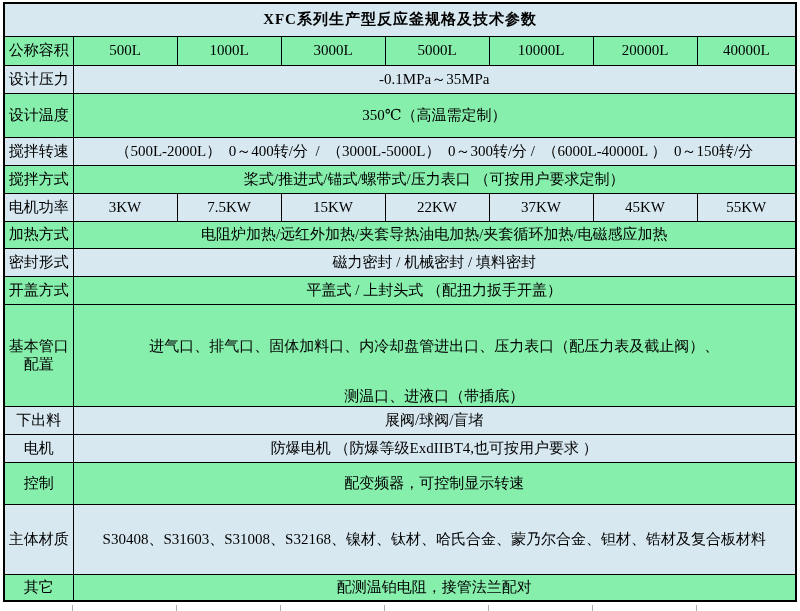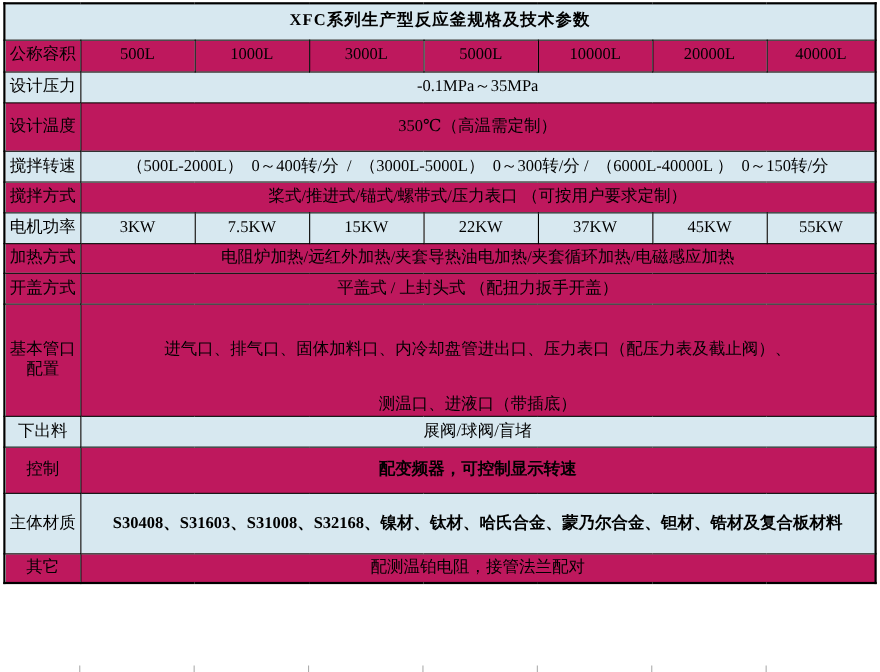--- a/index.html
+++ b/index.html
@@ -33,25 +33,24 @@
     padding: 0 2px;
     overflow: hidden;
     line-height: 1.25;
   }
   td.title-cell {
     font-size: 23px;
     font-weight: bold;
     letter-spacing: 1px;
   }
   tr.blue td { background: #d7e8f0; }
-  tr.white td { background: #be185d; }
+  tr.white td { background: #86efac; }
   td.left {
     text-align: left;
     padding-left: 4px;
-    font-weight: bold;
   }
   td.nowrap-pre { white-space: pre; }
   .ports-line { display: block; margin-top: 32px; }
   .gridline-stub {
     position: absolute;
     top: 605px;
     width: 1px;
     height: 6px;
     background: #adadad;
   }
@@ -108,40 +107,48 @@
         <td>15KW</td>
         <td>22KW</td>
         <td>37KW</td>
         <td>45KW</td>
         <td>55KW</td>
       </tr>
       <tr class="white" style="height:27px">
         <td>加热方式</td>
         <td colspan="7">电阻炉加热/远红外加热/夹套导热油电加热/夹套循环加热/电磁感应加热</td>
       </tr>
+      <tr class="blue" style="height:28px">
+        <td>密封形式</td>
+        <td colspan="7">磁力密封 / 机械密封 / 填料密封</td>
+      </tr>
       <tr class="white" style="height:28px">
         <td>开盖方式</td>
         <td colspan="7">平盖式 / 上封头式 （配扭力扳手开盖）</td>
       </tr>
       <tr class="white" style="height:56px">
         <td>基本管口配置</td>
         <td colspan="7">
           <span class="ports-line">进气口、排气口、固体加料口、内冷却盘管进出口、压力表口（配压力表及截止阀）、</span>
           <span class="ports-line">测温口、进液口（带插底）</span>
         </td>
       </tr>
       <tr class="blue" style="height:28px">
         <td>下出料</td>
         <td colspan="7">展阀/球阀/盲堵</td>
       </tr>
+      <tr class="blue" style="height:28px">
+        <td>电机</td>
+        <td colspan="7">防爆电机 （防爆等级ExdIIBT4,也可按用户要求 ）</td>
+      </tr>
       <tr class="white" style="height:42px">
         <td>控制</td>
         <td colspan="7" class="left">配变频器，可控制显示转速</td>
       </tr>
-      <tr class="blue" style="height:55px">
+      <tr class="blue" style="height:70px">
         <td>主体材质</td>
         <td colspan="7" class="left">S30408、S31603、S31008、S32168、镍材、钛材、哈氏合金、蒙乃尔合金、钽材、锆材及复合板材料</td>
       </tr>
       <tr class="white" style="height:26px">
         <td>其它</td>
         <td colspan="7">配测温铂电阻，接管法兰配对</td>
       </tr>
     </tbody>
   </table>
 </div>

